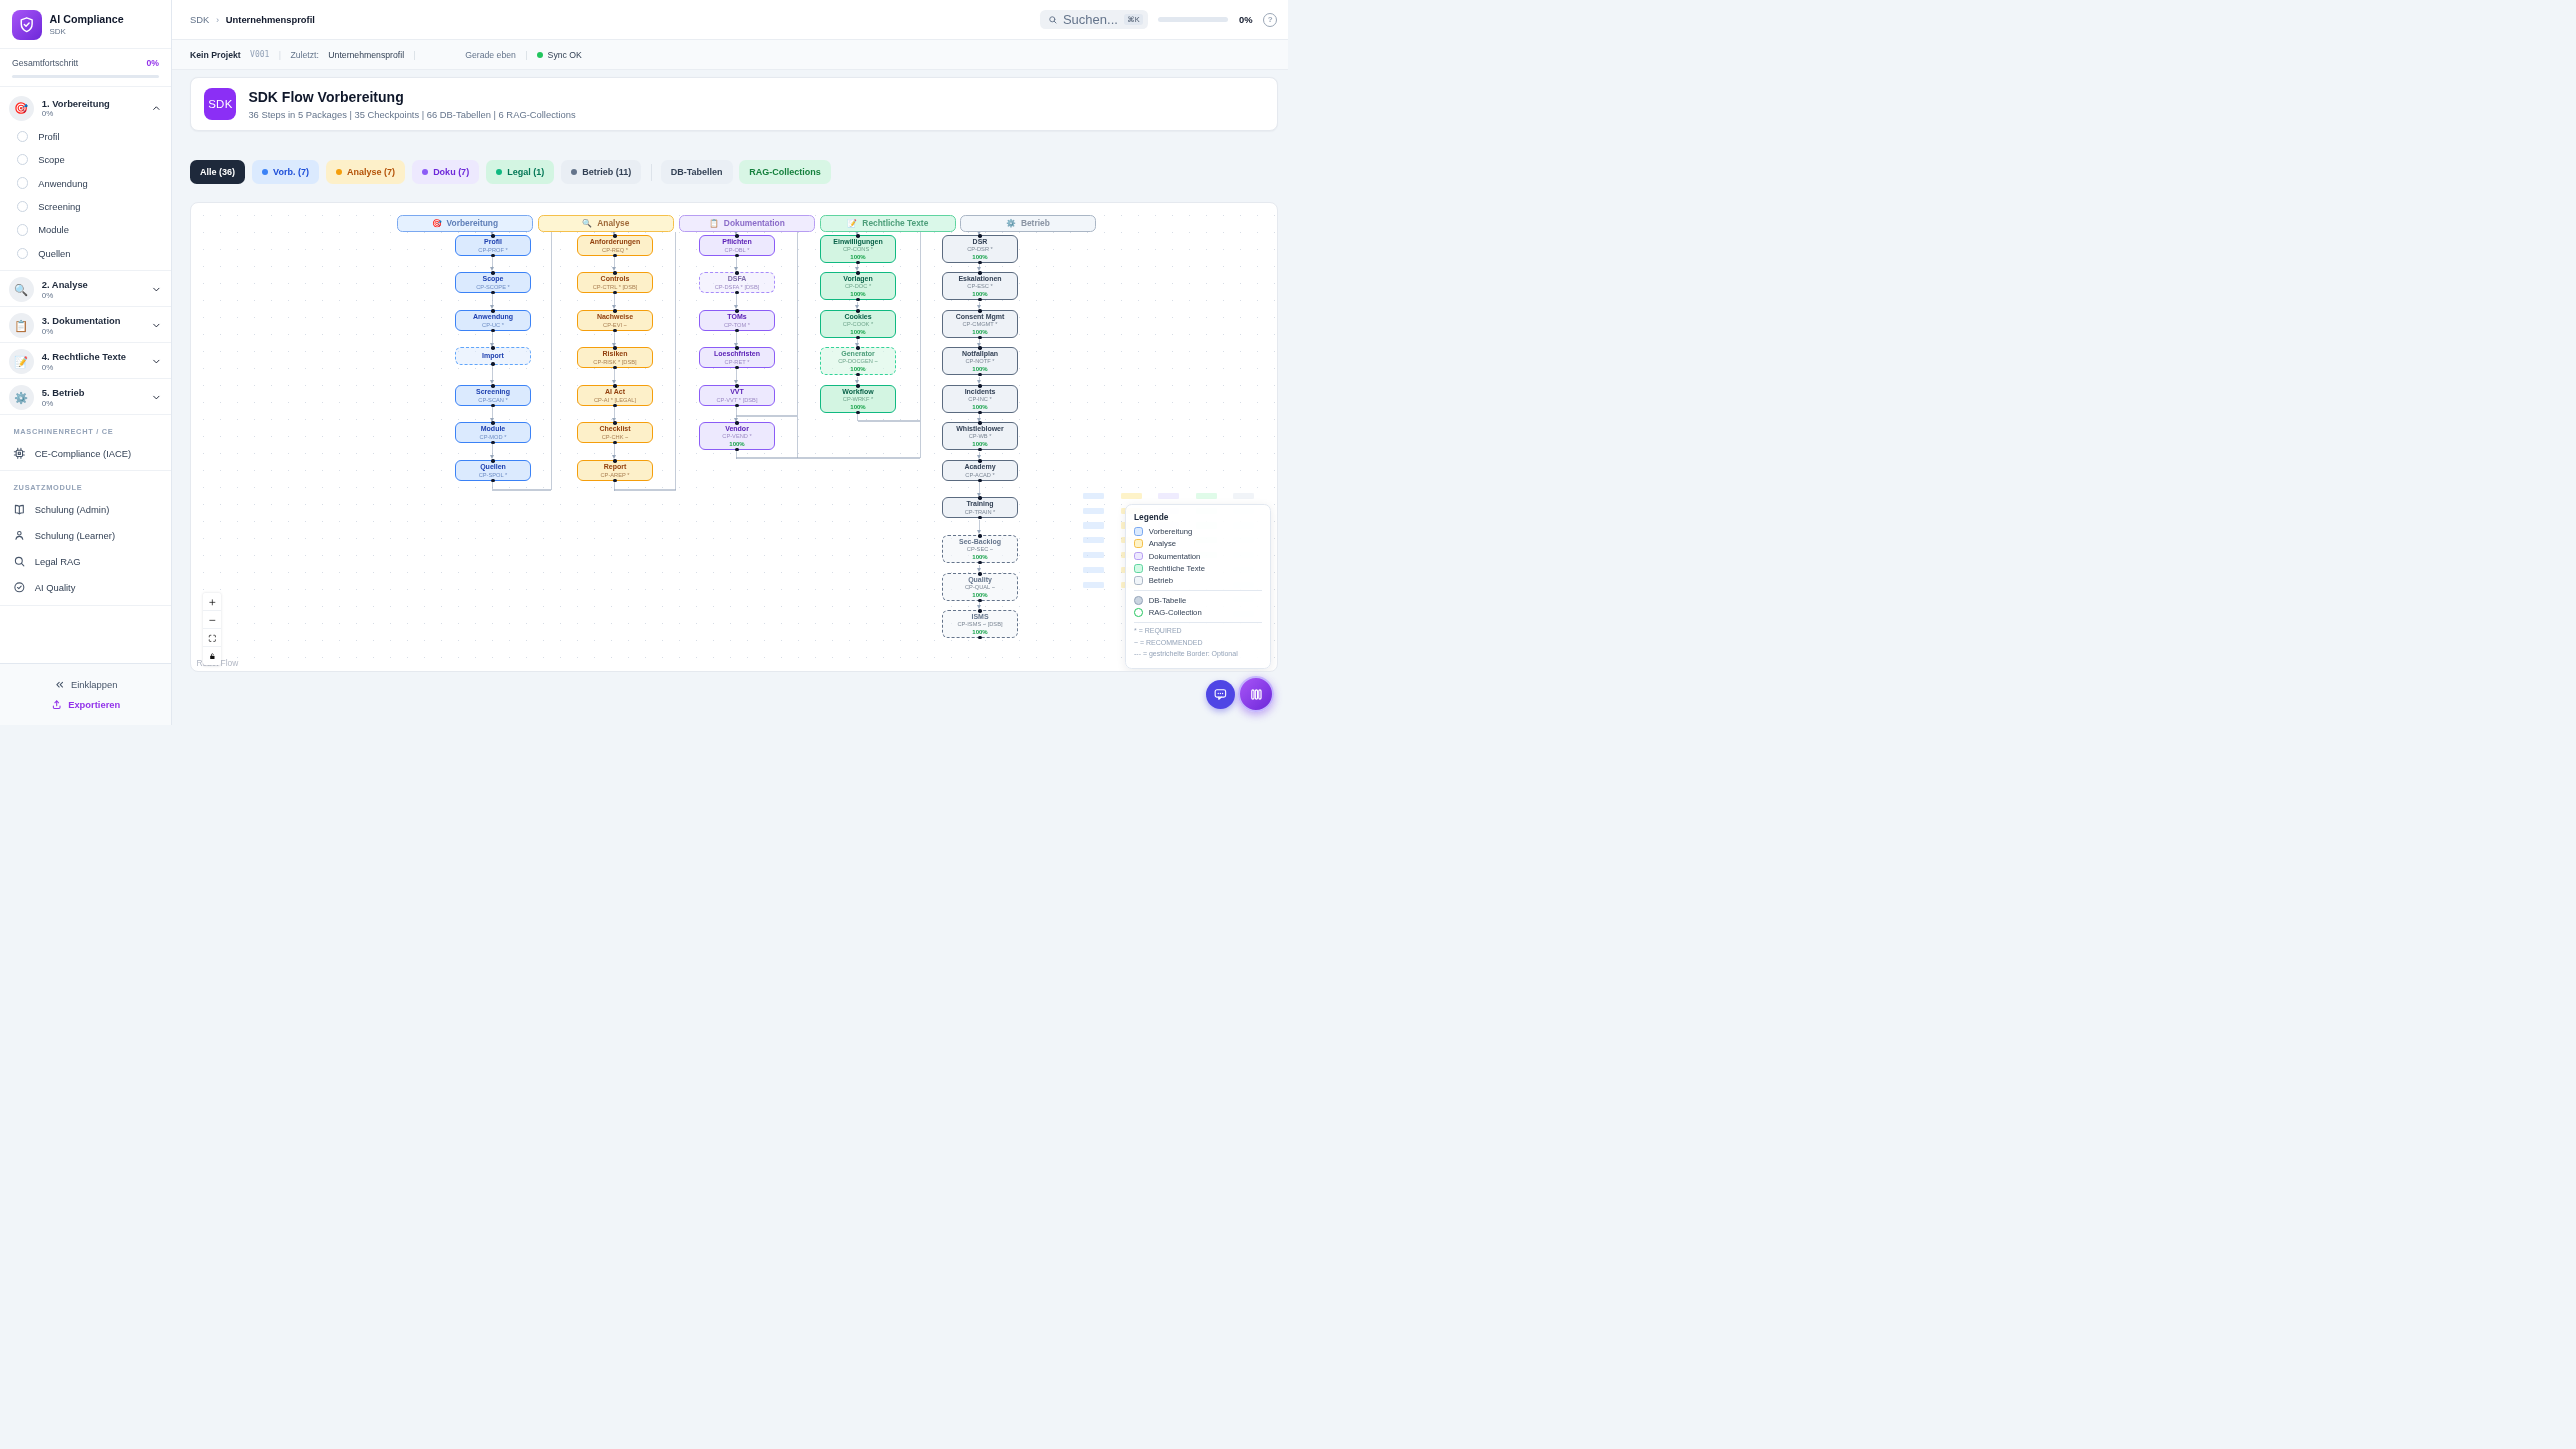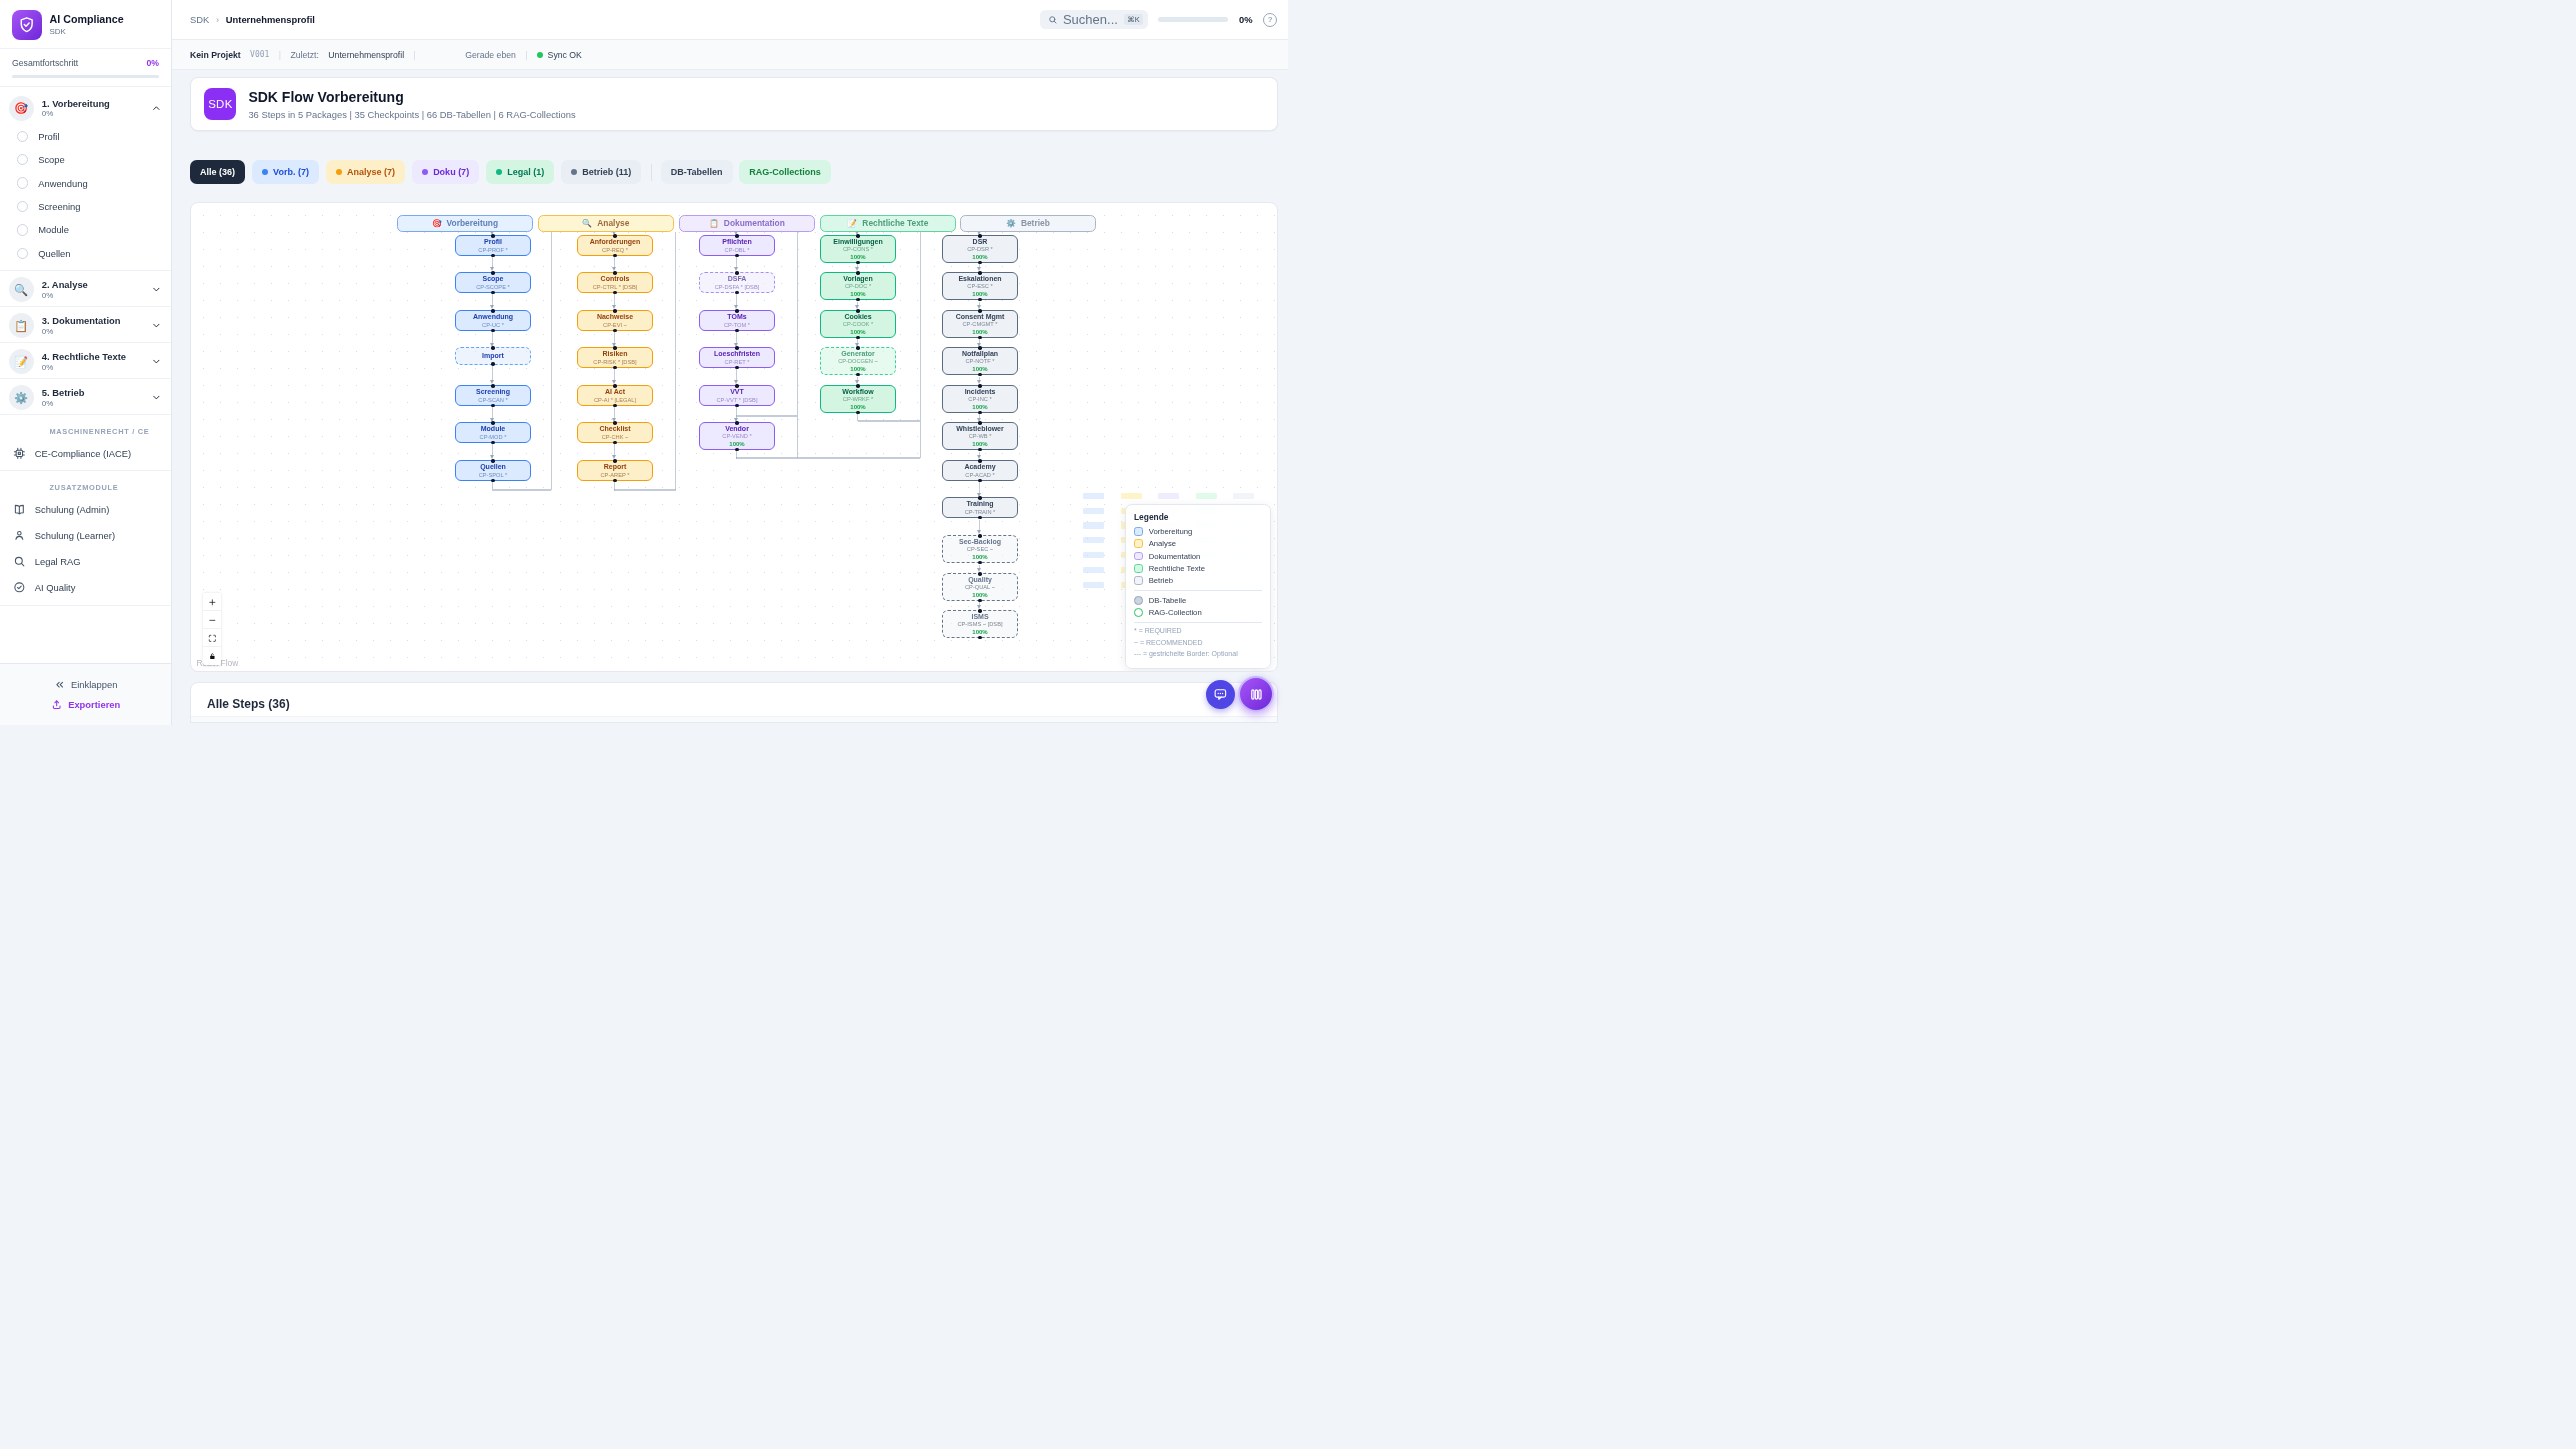--- a/index.html
+++ b/index.html
@@ -21,21 +21,21 @@
   .ng-head{display:flex;align-items:center;gap:7.4px;cursor:pointer;}
   .ng-ico{width:25px;height:25px;border-radius:50%;background:#eceff3;display:flex;align-items:center;justify-content:center;font-size:11.4px;flex:0 0 auto;}
   .ng-txt{flex:1;}
   .ng-title{font-size:9.4px;font-weight:600;color:#1e293b;}
   .ng-pct{font-size:8px;color:#64748b;margin-top:0.7px;}
   .ng-chev{color:#0f172a;display:flex;}
   .ng-items{margin:4px 0 1.3px;}
   .ng-item{display:flex;align-items:center;gap:10px;padding:6px 0 6px 7.4px;cursor:pointer;}
   .ng-item .circ{width:11.4px;height:11.4px;border-radius:50%;border:1.3px solid #cbd5e1;background:#fff;flex:0 0 auto;}
   .ng-item .lbl{font-size:9.4px;color:#334155;}
-  .sec-label{padding:11.4px 13.4px 4.7px;font-size:7.4px;font-weight:bold;letter-spacing:0.7px;color:#94a3b8;margin-left:36px;}
+  .sec-label{padding:11.4px 13.4px 4.7px;font-size:7.4px;font-weight:bold;letter-spacing:0.7px;color:#94a3b8;}
   .sec-item{display:flex;align-items:center;gap:8.7px;padding:6.7px 13.4px;cursor:pointer;color:#334155;}
   .sec-item svg{width:12.7px;height:12.7px;stroke:#475569;flex:0 0 auto;}
   .sec-item .lbl{font-size:9.4px;}
   .sec-div{border-bottom:0.7px solid #eef1f5;margin-top:4px;}
   .side-footer{position:absolute;left:0;right:0;bottom:0;height:62px;background:#f8fafc;border-top:0.7px solid #e2e8f0;display:flex;flex-direction:column;align-items:center;justify-content:center;gap:8.7px;}
   .sf-row{display:flex;align-items:center;gap:6px;font-size:9.4px;color:#475569;cursor:pointer;}
   .sf-row.export{color:#9333ea;font-weight:600;}
   .sf-row svg{width:11.4px;height:11.4px;}
   
   .main{margin-left:172px;}
@@ -757,24 +757,20 @@
         <div class="edge" style="left: 423px; top: 286px; width: 62px; height: 1.3px;"></div>
         <div class="edge" style="left: 484px; top: 29px; width: 1.3px; height: 258px;"></div>
         <div class="edge" style="left: 545px; top: 248px; width: 1.3px; height: 7.4px;"></div>
         <div class="edge" style="left: 545px; top: 254px; width: 184px; height: 1.3px;"></div>
         <div class="edge" style="left: 606px; top: 29px; width: 1.3px; height: 226px;"></div>
         <div class="edge" style="left: 545px; top: 212px; width: 61px; height: 1.3px;"></div>
         <div class="edge" style="left: 666px; top: 210px; width: 1.3px; height: 7.4px;"></div>
         <div class="edge" style="left: 667px; top: 217px; width: 62px; height: 1.3px;"></div>
         <div class="edge" style="left: 729px; top: 29px; width: 1.3px; height: 226px;"></div>
       </div>
-    <div class="card bottom-card">
-      <div class="bc-title">Alle Steps (36)</div>
-      <div class="bc-row"></div>
-    </div>
   </div>
 </div>
 
 <div class="fab fab-chat">
   <svg viewBox="0 0 24 24" fill="none" stroke="#fff" stroke-width="1.8" stroke-linecap="round" stroke-linejoin="round">
     <rect x="3.5" y="4.5" width="17" height="12" rx="3"></rect>
       <path d="M9.5 16.5V20l4-3.5"></path>
     <circle cx="8.5" cy="10.5" r="1.1" fill="#fff" stroke="none"></circle>
       <circle cx="12" cy="10.5" r="1.1" fill="#fff" stroke="none"></circle>
       <circle cx="15.5" cy="10.5" r="1.1" fill="#fff" stroke="none"></circle>

